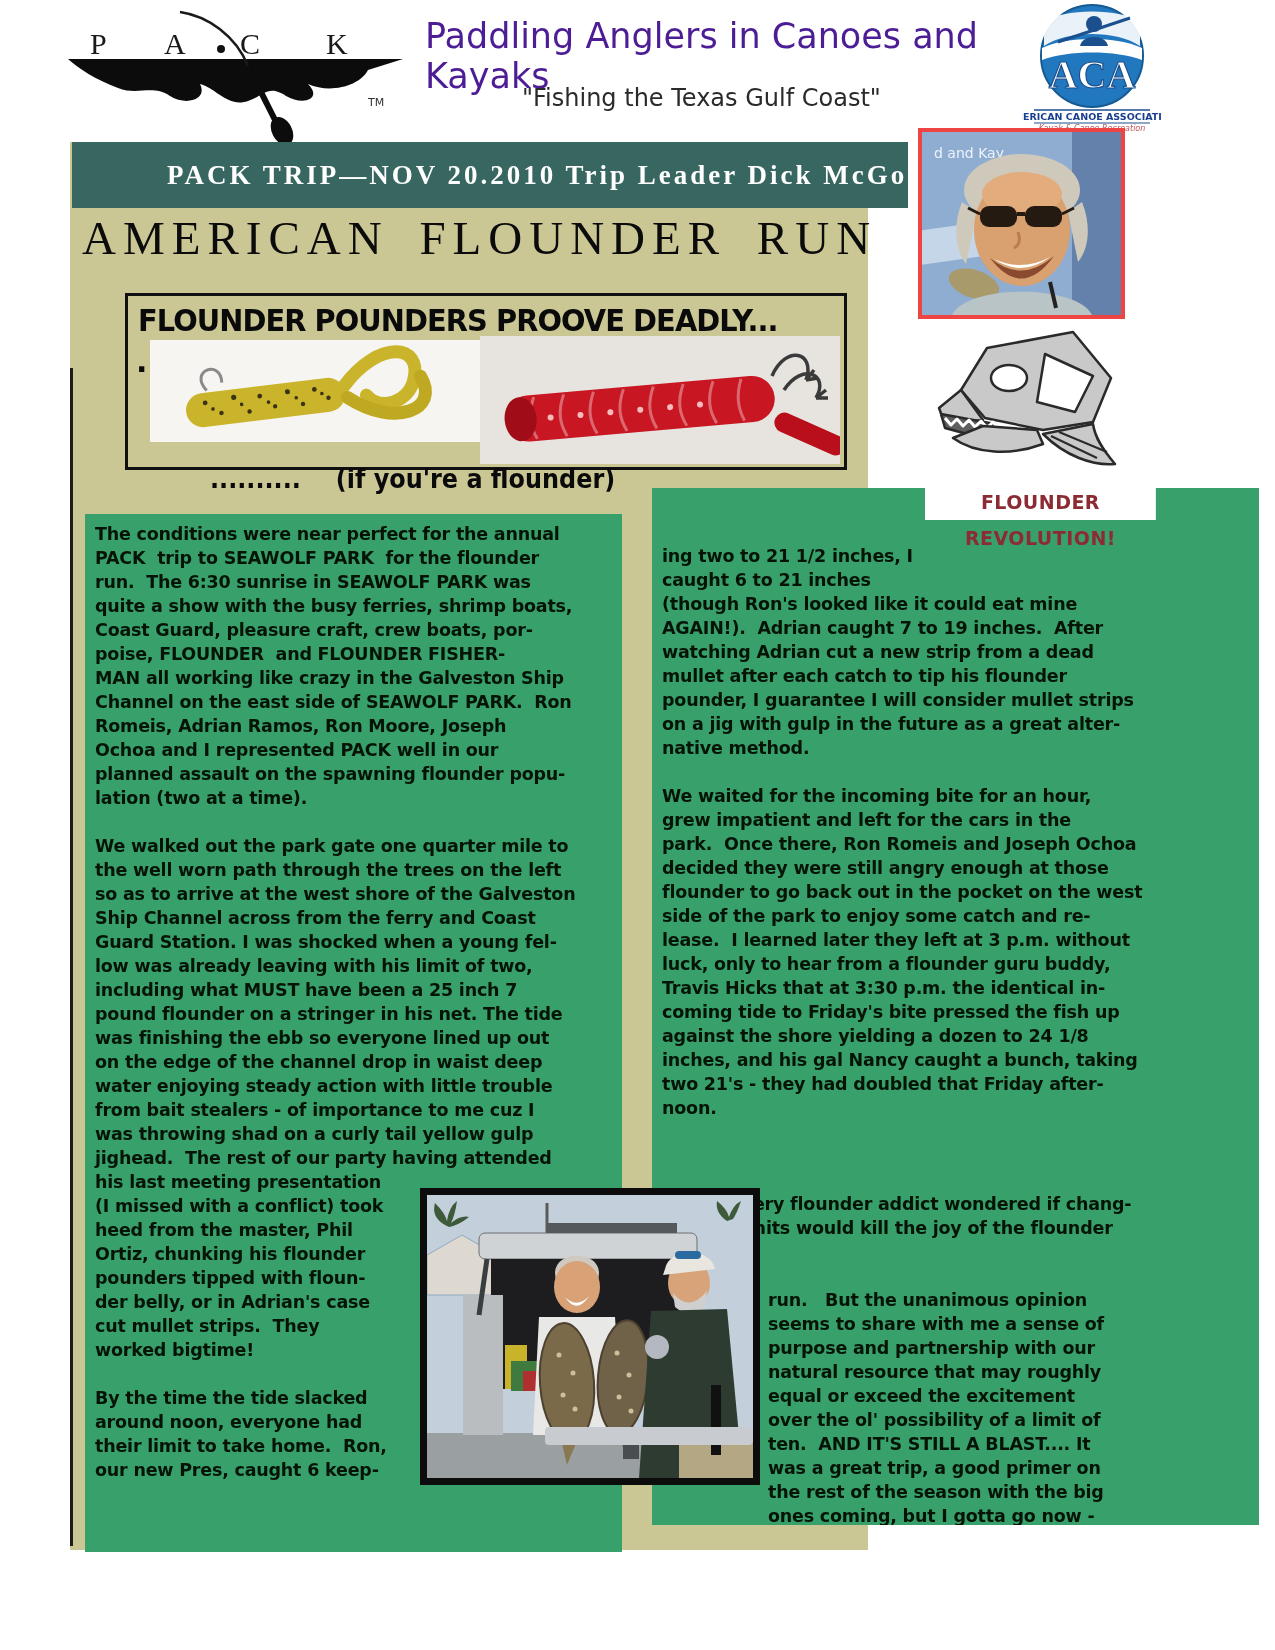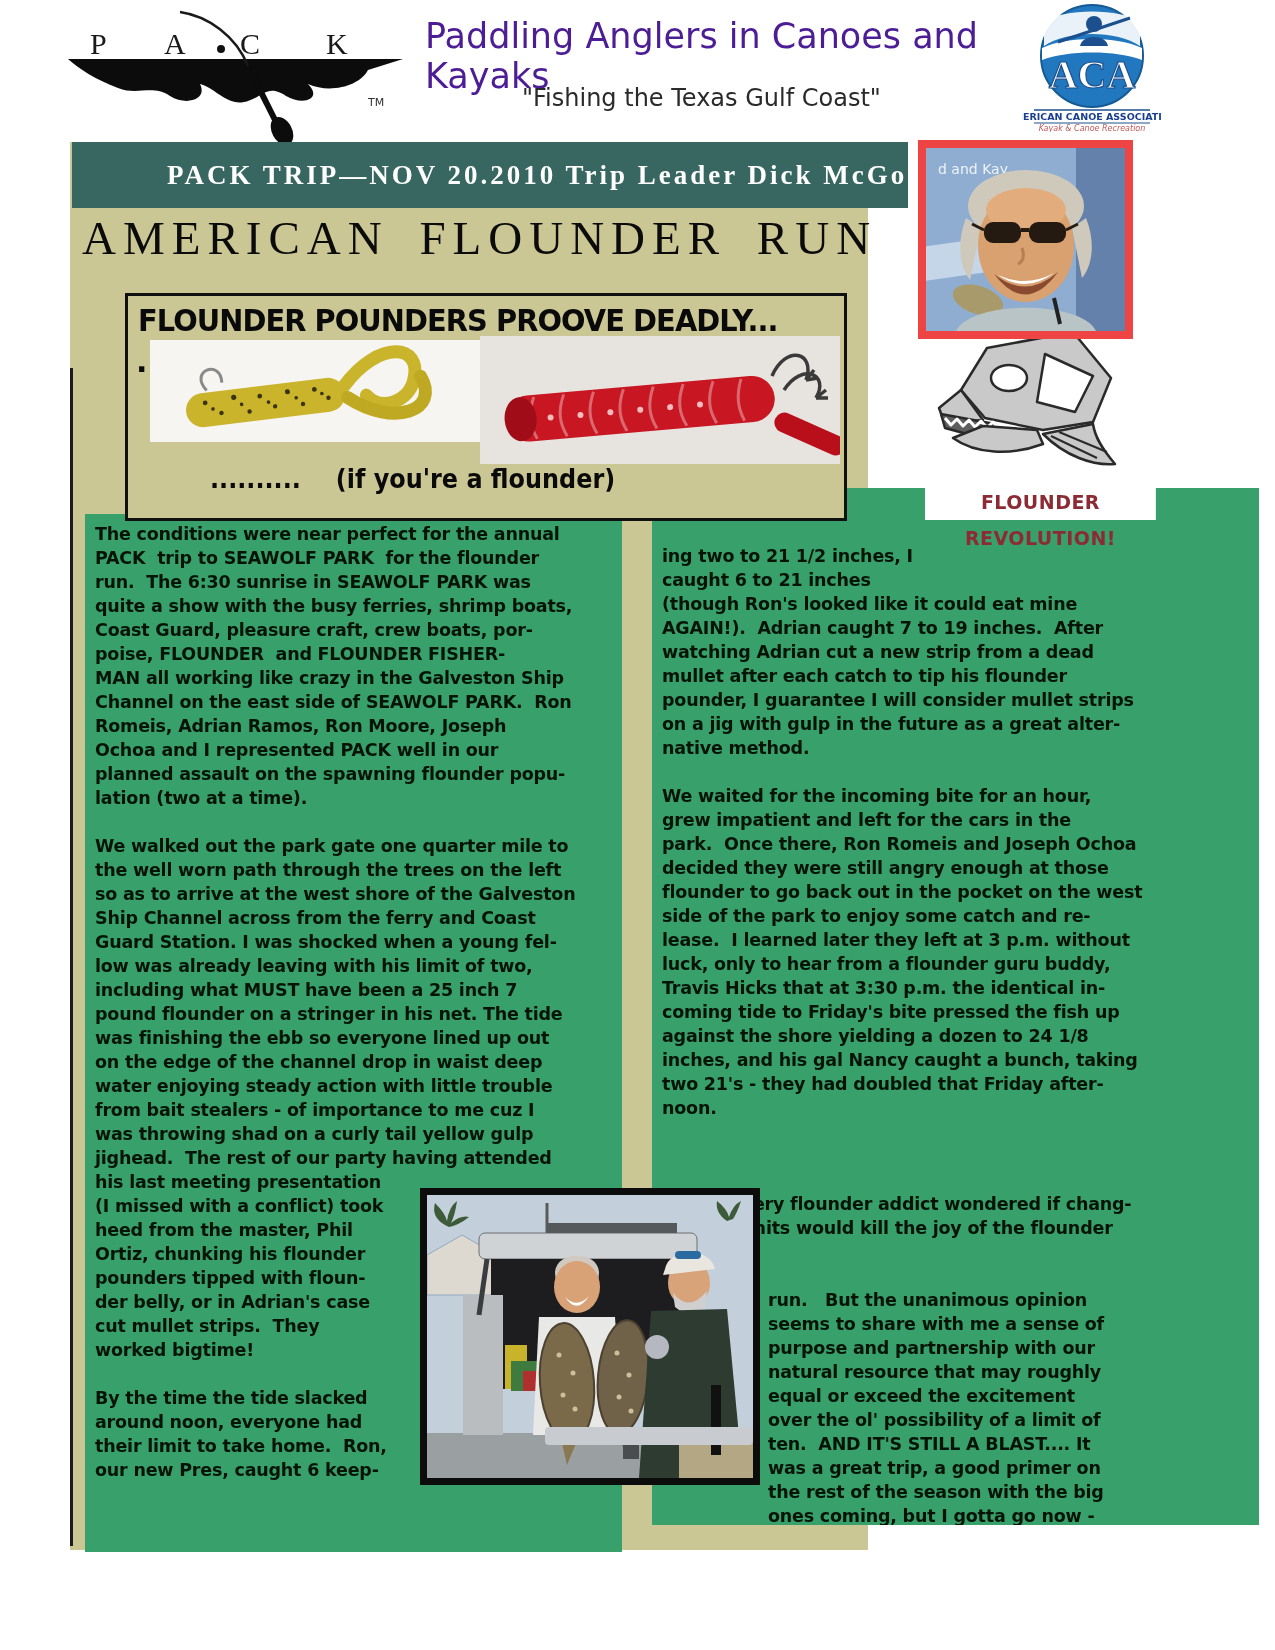--- a/index.html
+++ b/index.html
@@ -14,32 +14,32 @@
   
   .tan-bg{position:absolute;left:70px;top:142px;width:798px;height:1408px;background:var(--page_tan);}
   .banner{position:absolute;left:72px;top:142px;width:836px;height:66px;background:var(--banner_teal);
           color:#fff;font-family:"Liberation Serif","DejaVu Serif",serif;font-weight:bold;
           font-size:27px;letter-spacing:3px;line-height:66px;text-align:center;box-sizing:border-box;
           padding-left:95px;white-space:nowrap;}
   .headline{position:absolute;left:82px;top:211px;font-family:"Liberation Serif","DejaVu Serif",serif;
             font-size:47px;letter-spacing:7px;word-spacing:12px;color:#0b0b0b;white-space:nowrap;z-index:2;}
   .vline{position:absolute;left:70px;top:368px;width:3px;height:1178px;background:#1c1c1c;}
   
-  .lure-box{position:absolute;left:125px;top:293px;width:722px;height:228px;border:3px solid #101010;
+  .lure-box{position:absolute;left:125px;top:293px;width:722px;height:177px;border:3px solid #101010;
             box-sizing:border-box;background:var(--page_tan);z-index:3;text-align:center;}
   .lure-title{position:absolute;left:10px;top:6px;font-size:31px;font-weight:bold;color:#0a0a0a;
               transform:scaleX(.93);transform-origin:left;letter-spacing:-1px;white-space:nowrap;}
   .lure-dot{position:absolute;left:8px;top:48px;font-size:30px;font-weight:bold;color:#0a0a0a;}
   .lure-left{position:absolute;left:22px;top:44px;width:330px;height:102px;}
   .lure-right{position:absolute;left:352px;top:40px;width:360px;height:128px;}
   .lure-caption{position:absolute;left:32px;top:138px;font-size:26px;font-weight:bold;color:#0a0a0a;
                 transform:scaleX(.92);transform-origin:left;white-space:pre;}
   .lure-caption .cap{margin-left:38px;}
   
-  .photo-man{position:absolute;left:918px;top:140px;width:199px;height:183px;border:8px solid #ef4444;
+  .photo-man{position:absolute;left:918px;top:128px;width:199px;height:183px;border:4px solid #ef4444;
              background:#9db6d2;z-index:2;}
   .skull{position:absolute;left:925px;top:326px;width:202px;height:158px;}
   .badge{position:absolute;left:925px;top:484px;width:243px;height:36px;background:#fff;z-index:6;
          color:var(--badge_red);font-weight:bold;font-size:20px;line-height:36px;text-align:center;
          transform:scaleX(.95);transform-origin:left;letter-spacing:.5px;}
   .photo-center{position:absolute;left:420px;top:1188px;width:326px;height:283px;border:7px solid #0c0c0c;
                 background:#b9c9d8;z-index:5;}
   
   .col{position:absolute;background:var(--box_green);color:#061407;font-weight:bold;
        font-size:17.5px;line-height:24px;letter-spacing:-.2px;white-space:pre;

